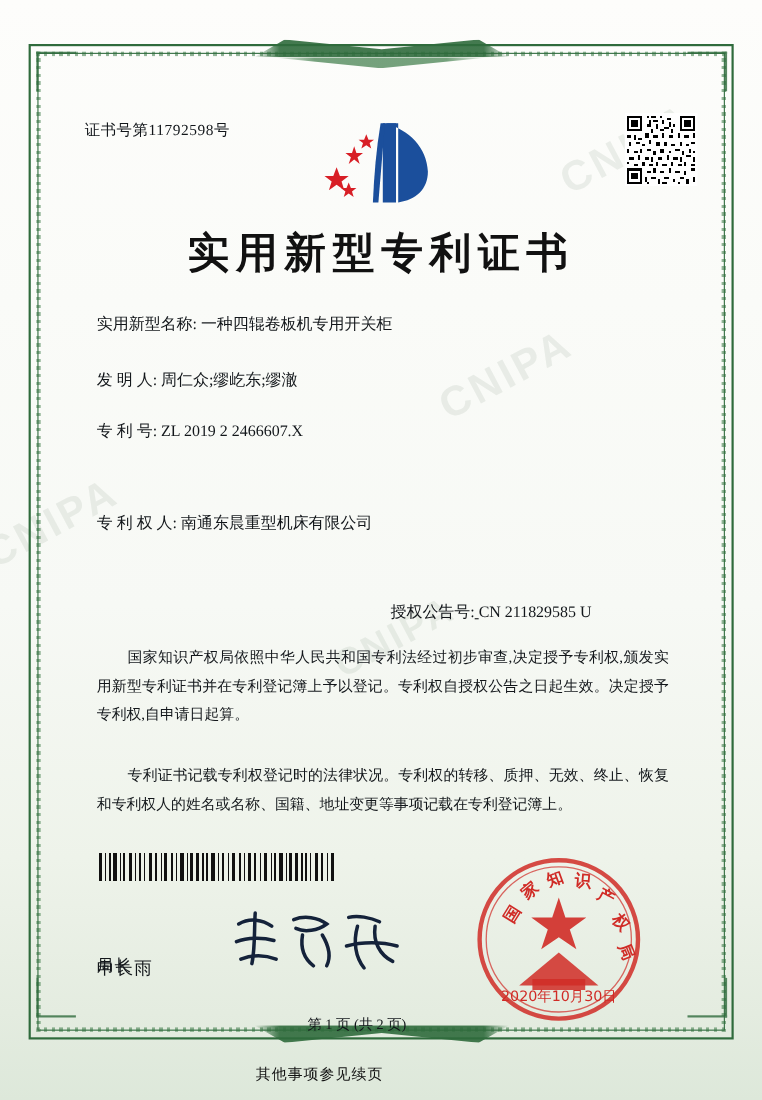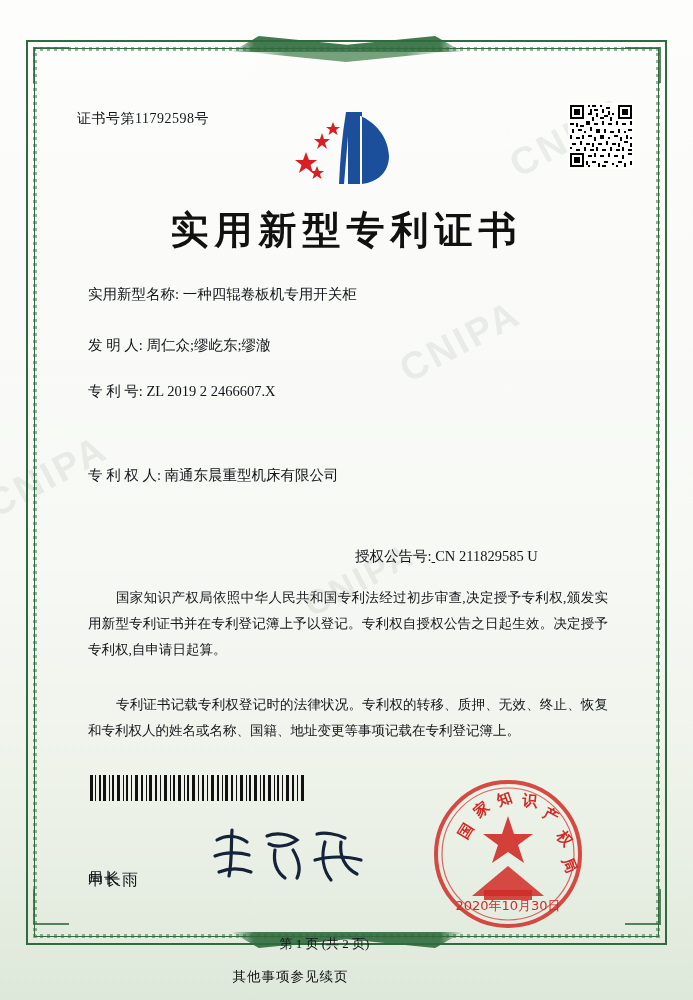--- a/index.html
+++ b/index.html
@@ -219,21 +219,20 @@
   }
 
   
   .page-num {
     position: absolute;
     left: 0; top: 922px;
     width: 649px;
     text-align: center;
     font-size: 13px;
     color: #12161a;
-    margin-top: 13px;
   }
   .bottom-note {
     position: absolute;
     left: 0; top: 968px;
     width: 581px;
     text-align: center;
     font-size: 13.5px;
     color: #111;
     letter-spacing: 1px;
   }

